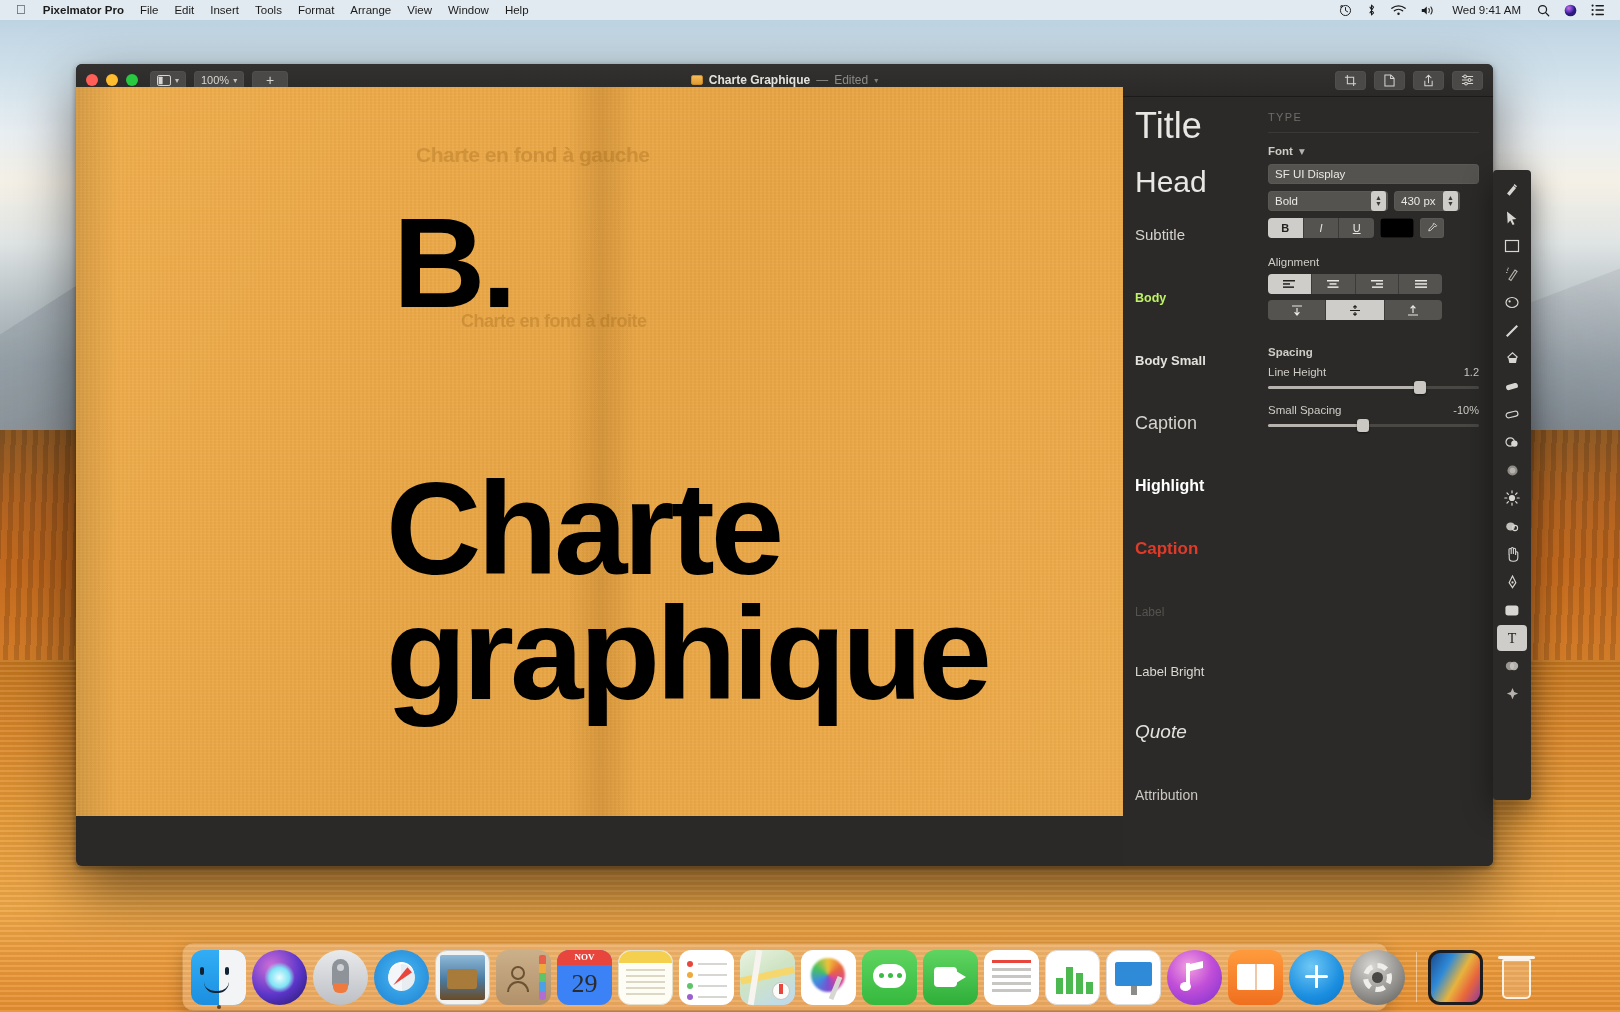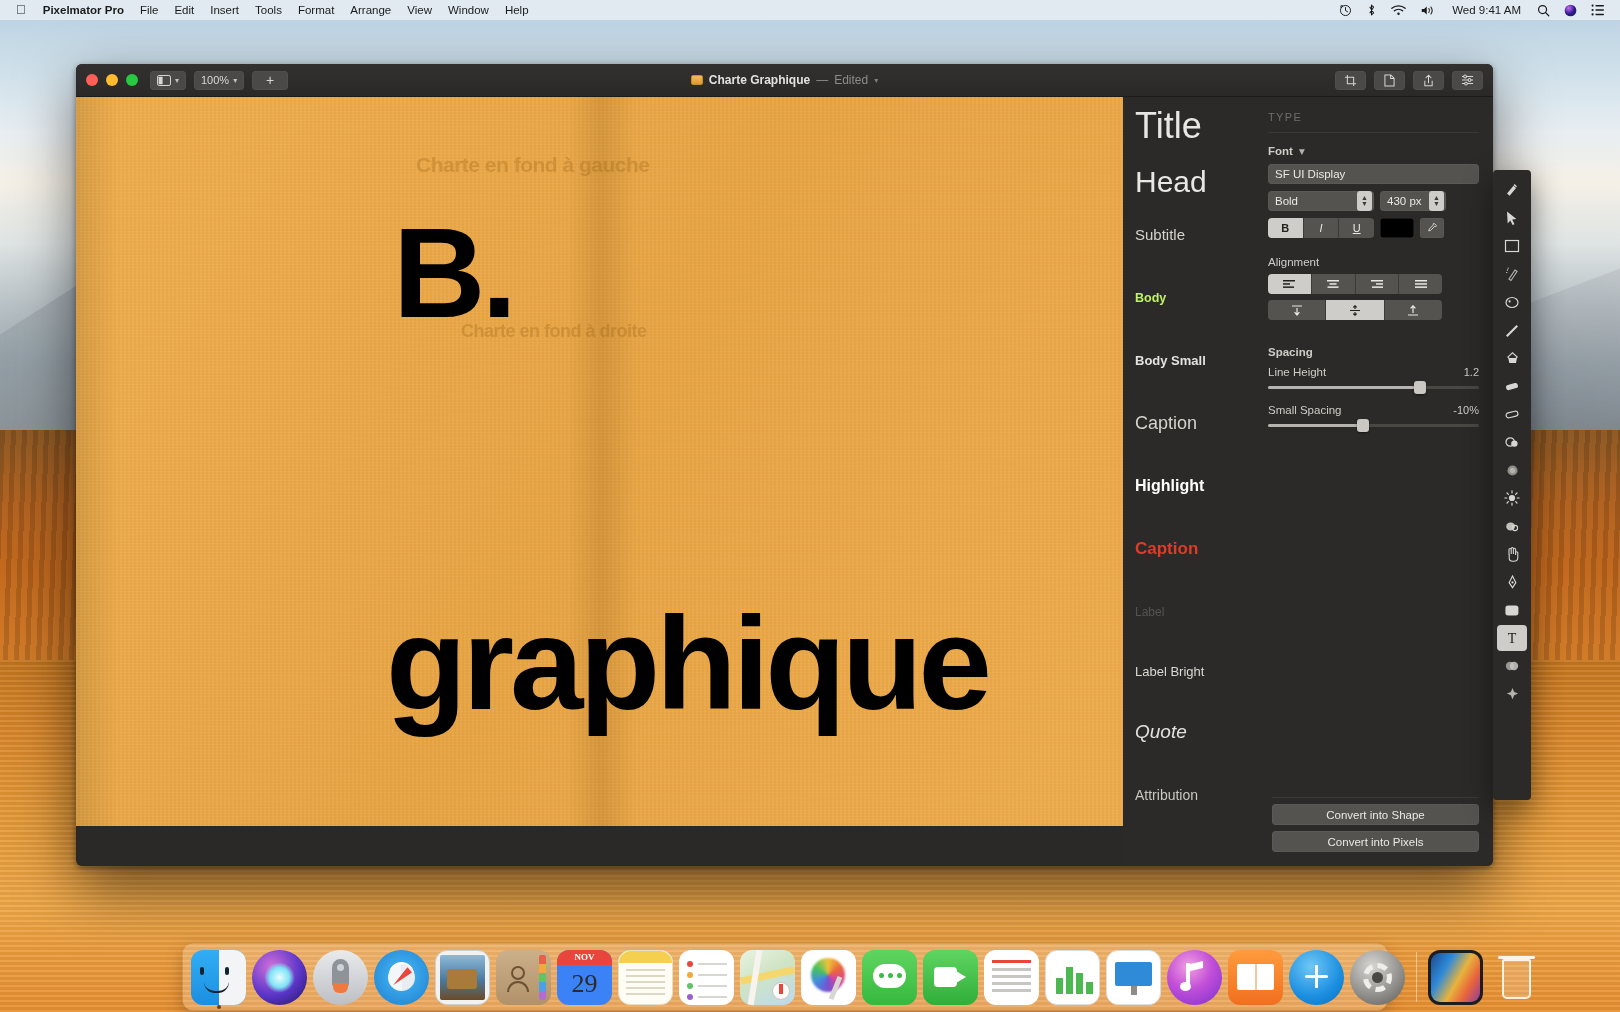--- a/index.html
+++ b/index.html
@@ -98,21 +98,21 @@
     border:1px solid #c98b2a; display:inline-block;
   }
   #doctitle .edited{ font-weight:normal; color:#8e8c88; }
   #titlebar .right-tools{ position:absolute; right:10px; display:flex; gap:8px; }
   .tbsq{ width:31px; height:19px; background:#4a4947; border-radius:4px;
          display:flex;align-items:center;justify-content:center;
          box-shadow:inset 0 0 0 .5px rgba(255,255,255,.07); }
 
   
   #canvaswrap{
-    position:absolute; left:0; top:33px; width:1047px; height:729px;
+    position:absolute; left:0; top:23px; width:1047px; height:729px;
     overflow:hidden;
   }
   #canvas{
     position:absolute; inset:0;
     background:
       linear-gradient(90deg, rgba(0,0,0,.10) 0%, rgba(0,0,0,0) 4%),
       linear-gradient(90deg, rgba(255,255,255,.0) 47%, rgba(120,70,10,.17) 50.2%, rgba(255,255,255,0) 53.5%),
       repeating-linear-gradient(90deg, rgba(255,255,255,.022) 0 2px, rgba(0,0,0,.02) 2px 4px),
       linear-gradient(120deg,#f0ae4d 0%,#edaa49 25%,#e9a544 50%,#eda948 75%,#eeac4c 100%);
   }
@@ -388,20 +388,21 @@
   </div>
 
   <div id="canvaswrap">
     <div id="canvas">
       <div class="grain"></div>
 
       <div class="ghost" style="left:340px; top:56px; font-size:21px;">Charte en fond à gauche</div>
       <div class="ghost" style="left:385px; top:224px; font-size:18px;">Charte en fond à droite</div>
 
       <div class="bigtext" style="left:317px; top:116px; font-size:128px;">B.</div>
+      <div class="bigtext" style="left:310px; top:380px; font-size:132px;">Charte</div>
       <div class="bigtext" style="left:310px; top:505px; font-size:132px;">graphique</div>
     </div>
   </div>
 
   <div id="rightpanel">
 
     <div id="stylelist">
       <div class="style-item" style="position:absolute;left:12px;top:8px;font-size:36px;color:#e9e7e3;">Title</div>
       <div class="style-item" style="position:absolute;left:12px;top:68px;font-size:30px;color:#e9e7e3;">Head</div>
       <div class="style-item" style="position:absolute;left:12px;top:129px;font-size:15px;color:#d6d3ce;">Subtitle</div>
@@ -425,21 +426,21 @@
         <span class="chev lbl">▾</span>
       </div>
 
       <div class="row">
         <div class="field full">
           <span>SF UI Display</span>
         </div>
       </div>
 
       <div class="row">
-        <div class="field withstep" style="width:106px;">
+        <div class="field withstep" style="width:120px;">
           <span>Bold</span>
           <span class="stepper">▲<br>▼</span>
         </div>
         <div class="field withstep" style="width:66px;">
           <span>430 px</span>
           <span class="stepper">▲<br>▼</span>
         </div>
       </div>
 
       <div class="row">
@@ -539,25 +540,20 @@
       <div class="row" style="margin-bottom:1px;">
         <span class="lbl">Small Spacing</span>
         <span class="valright">-10%</span>
       </div>
       <div class="slider">
         <div class="track"></div>
         <div class="fill" style="width:45%;"></div>
         <div class="knob" style="left:45%;"></div>
       </div>
 
-      <div id="bottombtns">
-        <div class="divline"></div>
-        <div class="bigbtn">Convert into Shape</div>
-        <div class="bigbtn">Convert into Pixels</div>
-      </div>
 
     </div>
   </div>
 </div>
 
 <div id="toolbar">
   <div class="tool">
     <svg width="16" height="16" viewBox="0 0 16 16">
         <path d="M3 11.5l6.5-7.8 2.6 2.2-6.5 7.8z" fill="#d8d6d2"></path>
         <path d="M10 2.6l2.6 2.2" stroke="#d8d6d2" stroke-width="1.4"></path>

